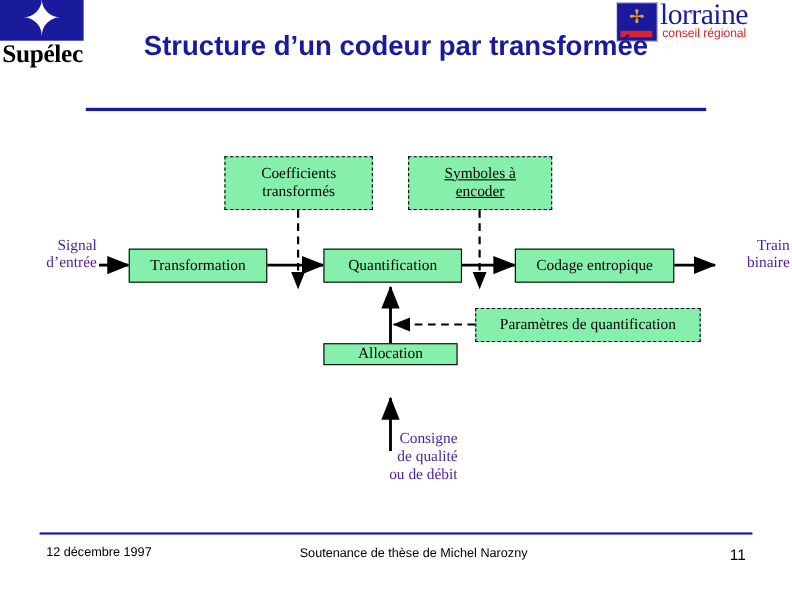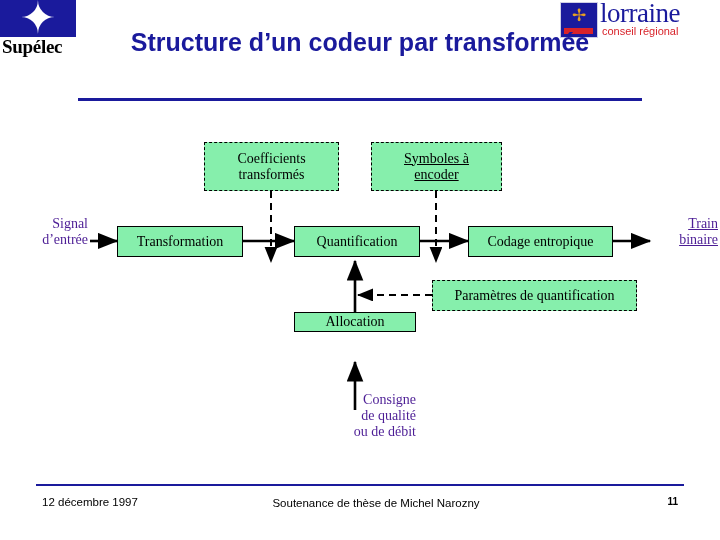--- a/index.html
+++ b/index.html
@@ -41,21 +41,21 @@
     font-size: 44px;
     line-height: 44px;
     text-align: center;
   }
   .logo-supelec .supelec-word {
     position: absolute;
     left: 2px;
     top: 36px;
     font-family: "Liberation Serif", serif;
     font-weight: bold;
-    font-size: 19px;
+    font-size: 23px;
     color: #000000;
     letter-spacing: -0.3px;
   }
 
   .logo-lorraine {
     position: absolute;
     right: 0px;
     top: 0px;
     width: 160px;
     height: 42px;
@@ -182,23 +182,22 @@
     width: 260px;
     text-align: center;
     font-size: 11.5px;
     color: #000000;
     line-height: 15px;
   }
   .footer-page {
     position: absolute;
     right: 42px;
     top: 496px;
-    font-size: 10px;
-    color: #000000;
-    font-weight: bold;
+    font-size: 14px;
+    color: #000000;
   }
 </style>
 </head>
 <body>
 
 <div class="logo-supelec">
   <div class="blue-block"></div>
   <div class="star">✦</div>
   <div class="supelec-word">Supélec</div>
 </div>
@@ -251,21 +250,21 @@
 
   <div class="box" style="left:117px; top:226px; width:126px; height:31px;">
     <span>Transformation</span>
   </div>
 
   <div class="box" style="left:468px; top:226px; width:145px; height:31px;">
     <span>Codage entropique</span>
   </div>
 
   <div class="plain-label" style="left:650px; top:216px; width:68px;">
-    <span style="white-space:pre-line;text-decoration:underline;">Train
+    <span style="white-space:pre-line;">Train
 binaire</span>
   </div>
 
   <div class="box dashed" style="left:204px; top:142px; width:135px; height:49px;">
     <span style="white-space:pre-line;">Coefficients
 transformés</span>
   </div>
 
   <div class="box dashed" style="left:371px; top:142px; width:131px; height:49px;">
     <span style="white-space:pre-line;text-decoration:underline;">Symboles à

